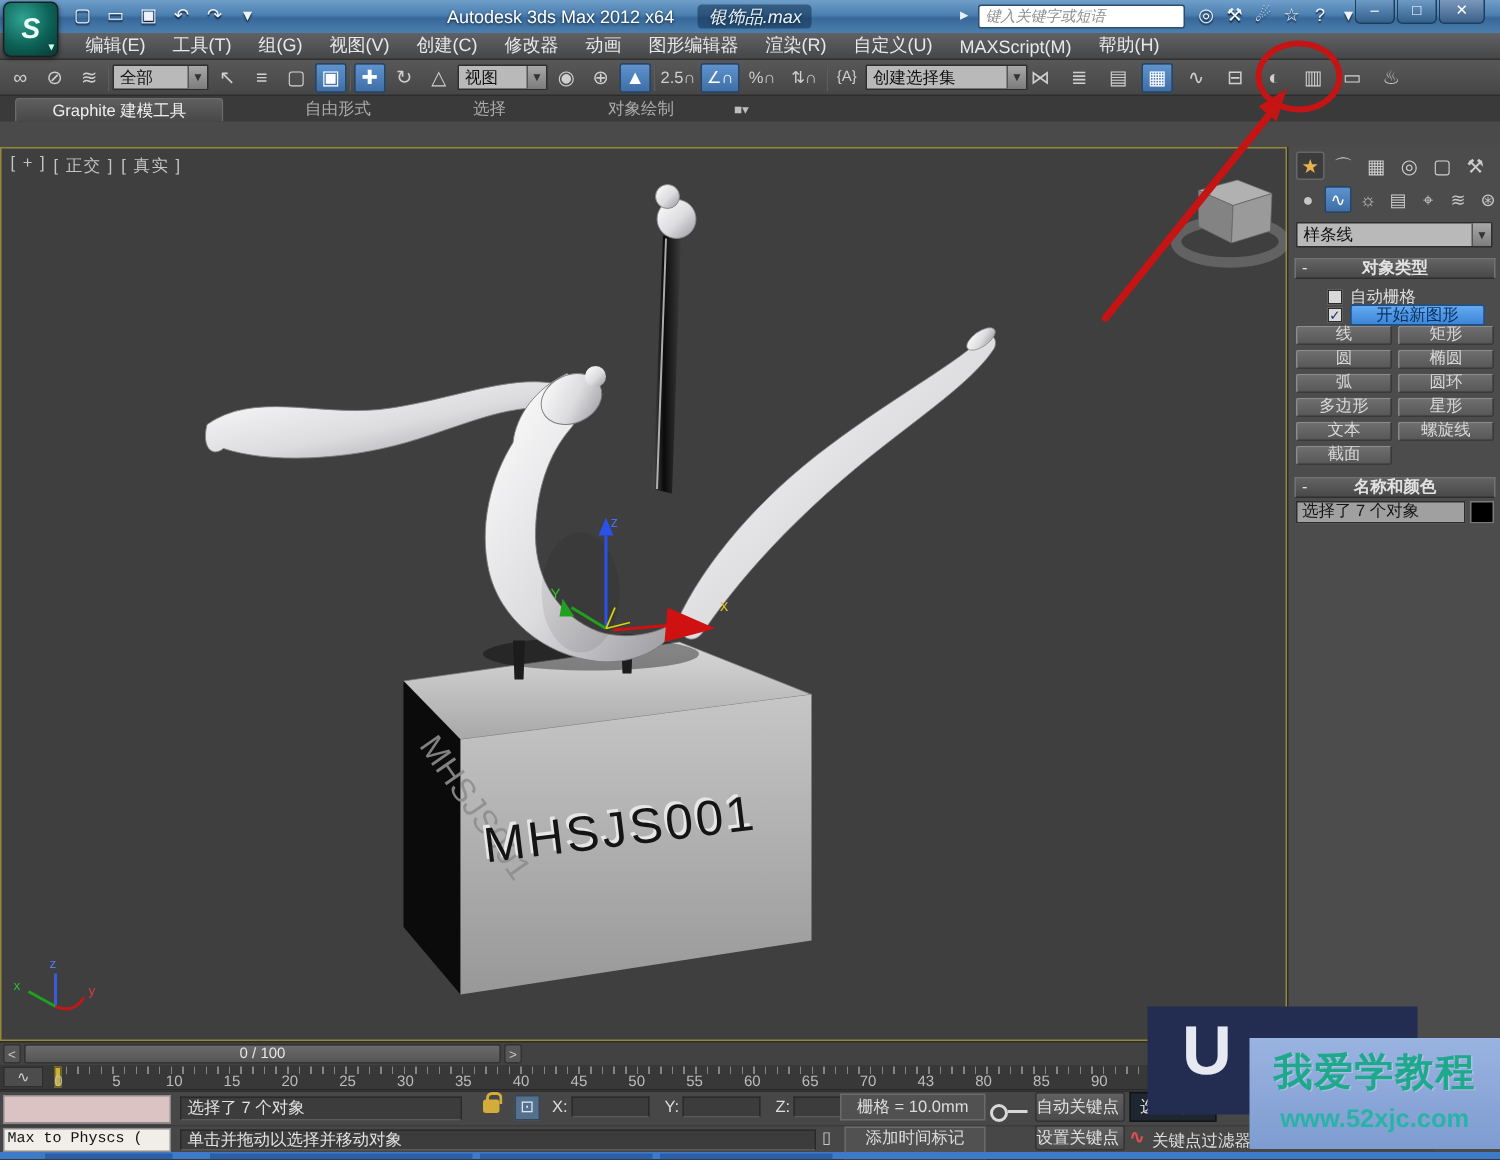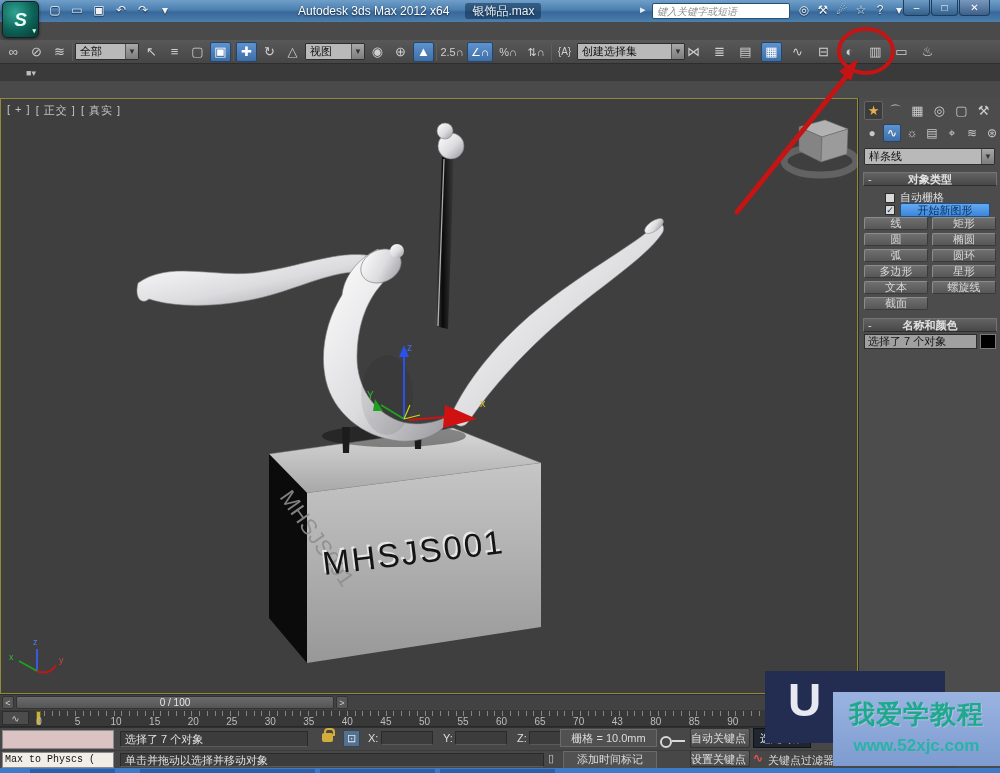--- a/index.html
+++ b/index.html
@@ -10,21 +10,21 @@
   .titlebar{position:absolute;left:0;top:0;width:1000px;height:22px;
     background:linear-gradient(180deg,#6f9ec9 0%,#4c80b0 45%,#38689a 55%,#4b7fae 100%);}
   .applogo{position:absolute;left:2px;top:1px;width:37px;height:37px;z-index:30;border-radius:5px;
     background:radial-gradient(circle at 35% 30%,#2fa392,#0d6156 55%,#063a33);border:1px solid #16201e;
     color:#eafef8;display:flex;align-items:center;justify-content:center;font-size:19px;font-weight:bold;font-style:italic;
     box-shadow:0 1px 3px rgba(0,0,0,.5);}
   .applogo i{font-size:7px;font-style:normal;color:#cfe;position:absolute;right:2px;bottom:2px;}
   .qat{position:absolute;left:46px;top:2px;display:flex;gap:4px;}
   .qat span{color:#eef3f8;font-size:12px;width:18px;height:17px;text-align:center;line-height:17px;text-shadow:0 1px 1px #123;}
   .wtitle{position:absolute;left:298px;top:3px;color:#fff;font-size:12px;text-shadow:0 1px 2px #123;white-space:nowrap;}
-  .filechip{background:rgba(16,48,80,.55);border-radius:3px;padding:1px 7px;margin-left:16px;color:#eaf2fa;}
+  .filechip{background:rgba(16,48,80,.55);border-radius:3px;padding:1px 7px;margin-left:16px;color:#eaf2fa;font-style:italic;}
   .tb-arrow{position:absolute;left:640px;top:3px;color:#e8f0f8;font-size:11px;}
   .searchbox{position:absolute;left:652px;top:3px;width:138px;height:16px;border:1px solid #28506e;border-radius:2px;
     background:#fff;font-size:10px;padding:0 4px;}
   .searchbox::placeholder{color:#8d8d8d;font-style:italic;}
   .tb-icons{position:absolute;left:796px;top:2px;display:flex;gap:3px;}
   .tb-icons span{color:#eef4fa;font-size:12px;width:16px;height:17px;text-align:center;line-height:17px;text-shadow:0 1px 1px #123;}
   .winbtns{position:absolute;left:903px;top:0;display:flex;gap:1px;}
   .wb{width:27px;height:16px;border:1px solid #1d3d5c;border-top:none;border-radius:0 0 4px 4px;
     background:linear-gradient(180deg,#6d9bc4,#335f8c);color:#fff;font-size:10px;text-align:center;line-height:15px;}
   .wb.close{width:31px;background:linear-gradient(180deg,#7a97bb,#3c608a);}
@@ -171,20 +171,34 @@
         <span>?</span>
         <span>▾</span>
       </div>
     <div class="winbtns">
       <span class="wb">–</span>
       <span class="wb">□</span>
       <span class="wb close">✕</span>
     </div>
   </div>
 
+  <div class="menubar">
+      <span class="menu-item">编辑(E)</span>
+      <span class="menu-item">工具(T)</span>
+      <span class="menu-item">组(G)</span>
+      <span class="menu-item">视图(V)</span>
+      <span class="menu-item">创建(C)</span>
+      <span class="menu-item">修改器</span>
+      <span class="menu-item">动画</span>
+      <span class="menu-item">图形编辑器</span>
+      <span class="menu-item">渲染(R)</span>
+      <span class="menu-item">自定义(U)</span>
+      <span class="menu-item">MAXScript(M)</span>
+      <span class="menu-item">帮助(H)</span>
+    </div>
 
   <div class="toolbar">
     <span class="grp">
         <span class="ti">∞</span>
         <span class="ti">⊘</span>
         <span class="ti">≋</span>
       </span>
     <span class="sep"></span>
     <span class="dd" style="width:64px">
         <b>全部</b>
@@ -232,20 +246,26 @@
       <span class="ti on">▦</span>
       <span class="ti">∿</span>
       <span class="ti">⊟</span>
       <span class="ti">◐</span>
       <span class="ti">▥</span>
       <span class="ti">▭</span>
       <span class="ti">♨</span>
     </div>
 
   <div class="ribbontabs">
+    <span class="rtabs" style="display:flex;gap:40px;align-items:flex-end;">
+        <span class="rtab active">Graphite 建模工具</span>
+        <span class="rtab">自由形式</span>
+        <span class="rtab">选择</span>
+        <span class="rtab">对象绘制</span>
+      </span>
     <span class="rtab-ic">■▾</span>
   </div>
 
   <div class="viewport">
     <div class="vplabel">
       <span>[ + ]</span>
       <span>[ 正交 ]</span>
       <span>[ 真实 ]</span>
     </div>
     <svg class="scene" width="858" height="596" viewBox="0 0 858 596">

